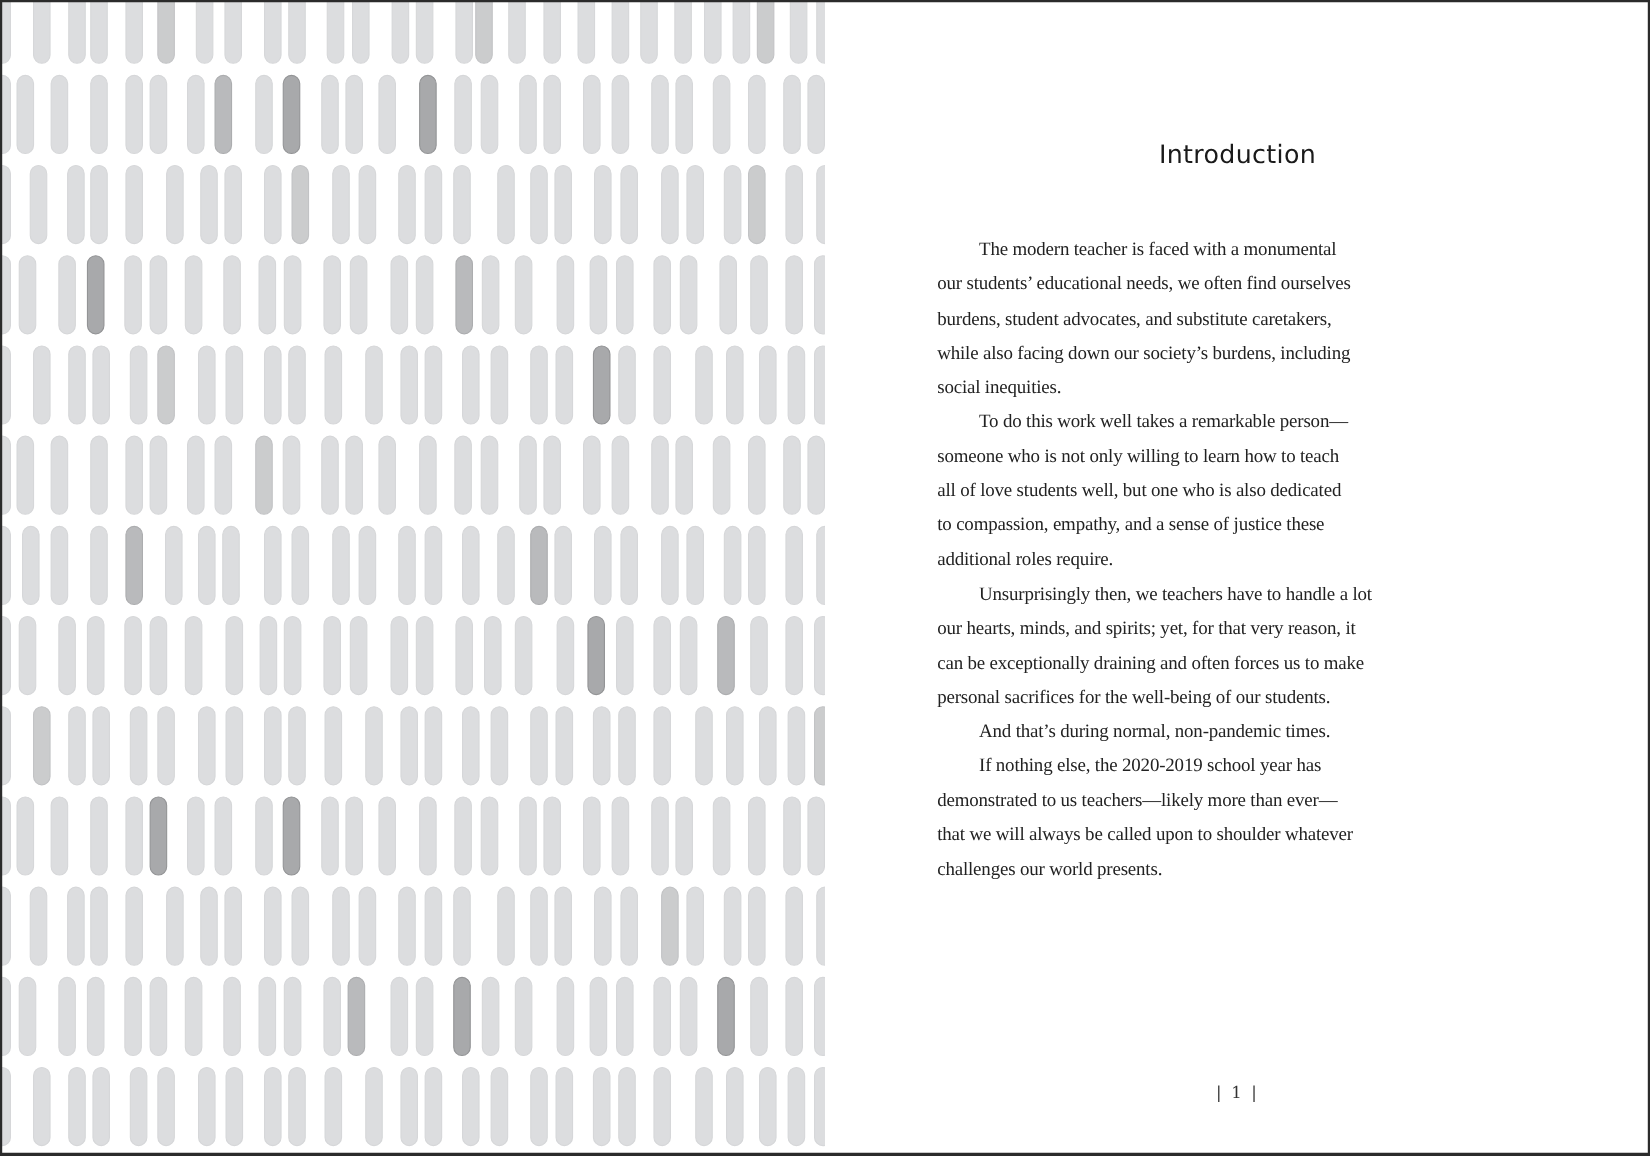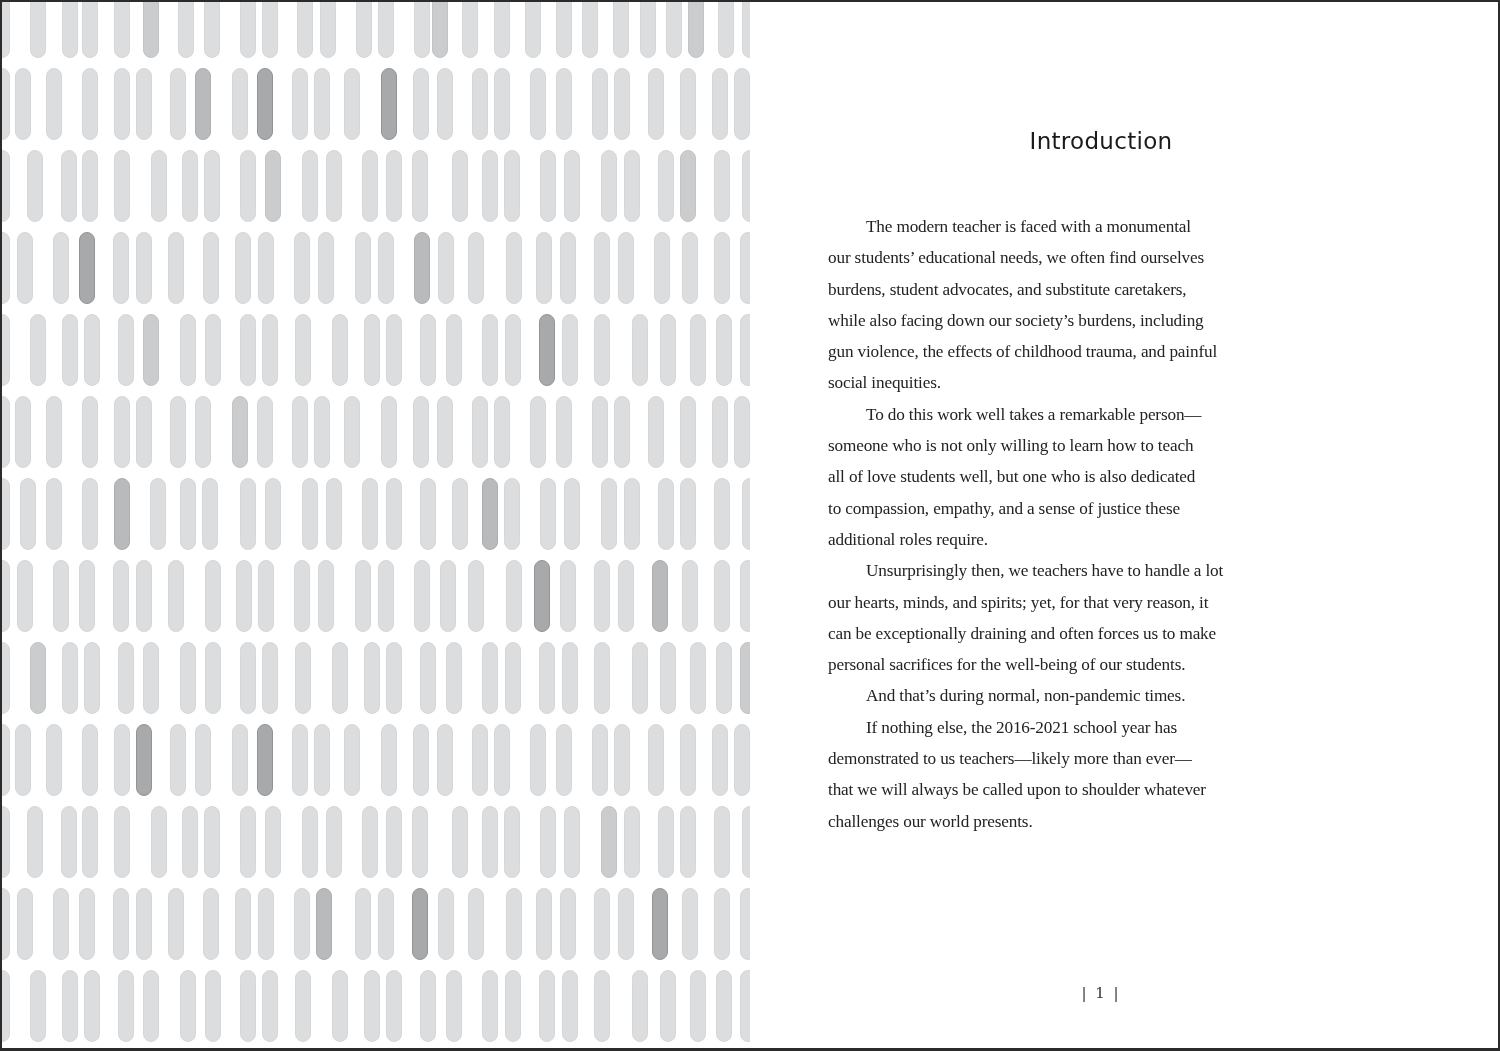--- a/index.html
+++ b/index.html
@@ -19,21 +19,21 @@
   }
   .pill {
     position: absolute; width: 16px; height: 72px; border-radius: 8px;
     box-sizing: border-box;
   }
   .pill.s0 { background: #dcdddf; border: 1px solid #d6d7d9; }
   .pill.s1 { background: #cbcccd; border: 1px solid #c2c3c5; }
   .pill.s2 { background: #b9babc; border: 1px solid #acadaf; }
   .pill.s3 { background: #a8a9ab; border: 1px solid #939496; }
   .right-page {
-    position: absolute; left: 726px; top: 0; width: 688px; height: 1051px;
+    position: absolute; left: 750px; top: 0; width: 688px; height: 1051px;
   }
   .title {
     position: absolute; left: 0; width: 750px; top: 113px; text-align: center;
     font-family: "DejaVu Sans", sans-serif; font-size: 23px; color: #1a1a1a;
     letter-spacing: 0.3px; font-weight: normal;
   }
   .body-text {
     position: absolute; left: 102px; top: 211px; width: 545px;
     font-family: "DejaVu Serif", serif; font-size: 17.2px; line-height: 31.3px;
     color: #222222; letter-spacing: -0.15px;
@@ -392,41 +392,40 @@
   </div>
 
 <div class="right-page">
   <h1 class="title">Introduction</h1>
   <div class="body-text" id="body">
       <div>
         <span class="line indent">The modern teacher is faced with a monumental</span>
         <span class="line">our students’ educational needs, we often find ourselves</span>
         <span class="line">burdens, student advocates, and substitute caretakers,</span>
         <span class="line">while also facing down our society’s burdens, including</span>
-        <span class="line">gun violence, the effects of childhood trauma, and painful</span>
         <span class="line">social inequities.</span>
       </div>
       <div>
         <span class="line indent">To do this work well takes a remarkable person—</span>
         <span class="line">someone who is not only willing to learn how to teach</span>
         <span class="line">all of love students well, but one who is also dedicated</span>
         <span class="line">to compassion, empathy, and a sense of justice these</span>
         <span class="line">additional roles require.</span>
       </div>
       <div>
         <span class="line indent">Unsurprisingly then, we teachers have to handle a lot</span>
         <span class="line">our hearts, minds, and spirits; yet, for that very reason, it</span>
         <span class="line">can be exceptionally draining and often forces us to make</span>
         <span class="line">personal sacrifices for the well-being of our students.</span>
       </div>
       <div>
         <span class="line indent">And that’s during normal, non-pandemic times.</span>
       </div>
       <div>
-        <span class="line indent">If nothing else, the 2016-2021 school year has</span>
+        <span class="line indent">If nothing else, the 2020-2019 school year has</span>
         <span class="line">demonstrated to us teachers—likely more than ever—</span>
         <span class="line">that we will always be called upon to shoulder whatever</span>
         <span class="line">challenges our world presents.</span>
       </div>
     </div>
   <div class="folio">| 1 |</div>
 </div>
 
 <div class="frame"></div>
 

